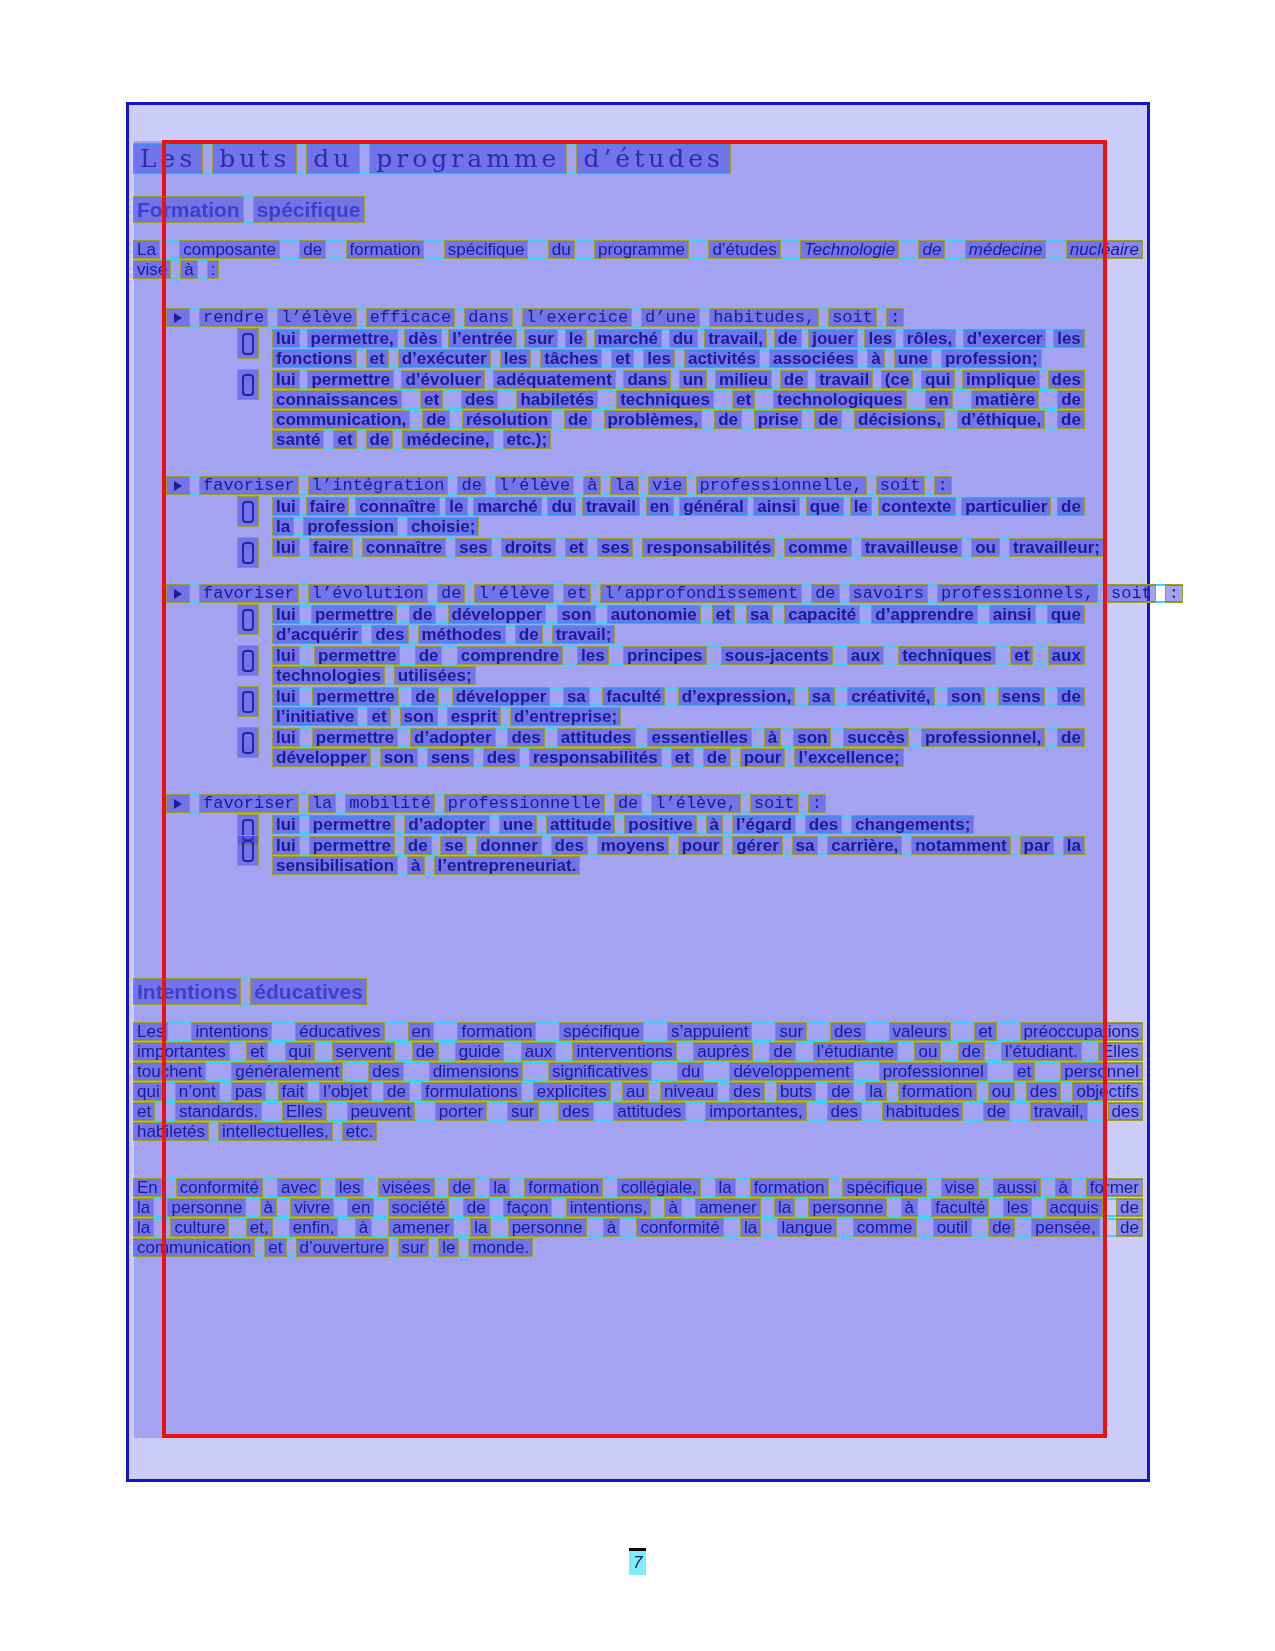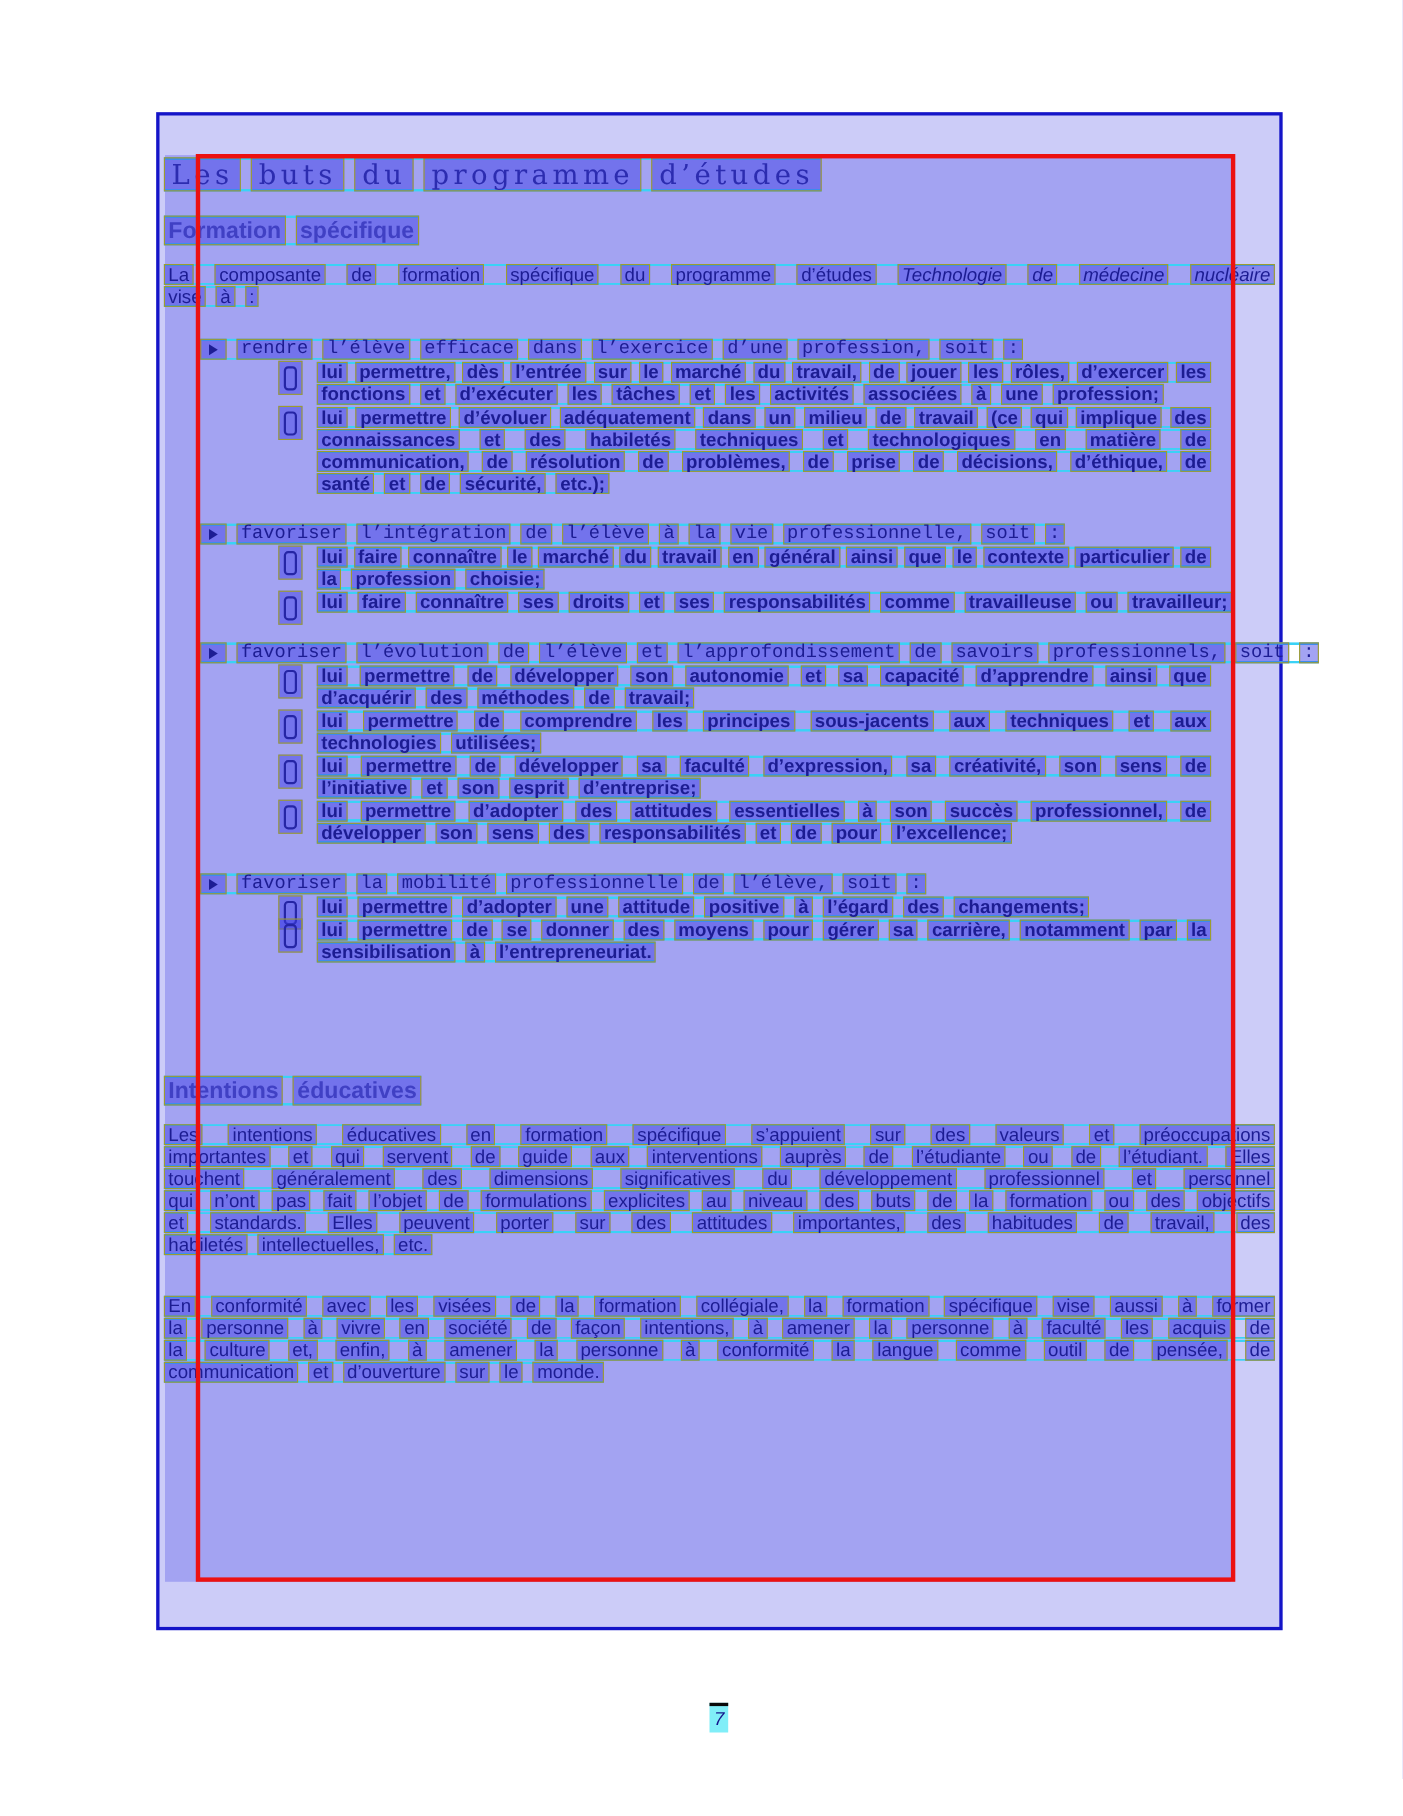--- a/index.html
+++ b/index.html
@@ -1,18 +1,18 @@
 <!DOCTYPE html>
 <html><head>
 <meta charset="utf-8">
 <style>
   html,body{margin:0;padding:0;background:#ffffff;}
   body{width:1275px;height:1651px;position:relative;overflow:hidden;
        font-family:"Liberation Sans",sans-serif;}
-  .canvas{position:absolute;inset:0;margin-left:16px;}
+  .canvas{position:absolute;inset:0;}
   
   .page{position:absolute;left:126px;top:102px;width:1024px;height:1380px;
         box-sizing:border-box;background:#ccccf8;border:3px solid #1414c8;}
   
   .region{position:absolute;left:134px;top:141px;width:969px;height:1297px;
           background:rgba(70,70,228,0.30);z-index:1;}
   
   .redrect{position:absolute;left:162px;top:140px;width:945px;height:1298px;
            box-sizing:border-box;border:4px solid #ec1111;z-index:30;pointer-events:none;}
   
@@ -101,21 +101,21 @@
         <div class="line left">
           <span class="m1">
             <span class="tri"></span>
           </span>
           <span class="w">rendre</span>
           <span class="w">l’élève</span>
           <span class="w">efficace</span>
           <span class="w">dans</span>
           <span class="w">l’exercice</span>
           <span class="w">d’une</span>
-          <span class="w">profession,</span>
+          <span class="w">habitudes,</span>
           <span class="w">soit</span>
           <span class="w">:</span>
         </div>
       </div>
       <div class="block li2" style="margin-top: 2px;">
         <span class="m2chip">
           <span class="capsule"></span>
         </span>
         <div class="line just">
           <span class="w">lui</span>
@@ -190,21 +190,21 @@
           <span class="w">prise</span>
           <span class="w">de</span>
           <span class="w">décisions,</span>
           <span class="w">d’éthique,</span>
           <span class="w">de</span>
         </div>
         <div class="line left">
           <span class="w">santé</span>
           <span class="w">et</span>
           <span class="w">de</span>
-          <span class="w">sécurité,</span>
+          <span class="w">médecine,</span>
           <span class="w">etc.);</span>
         </div>
       </div>
       <div class="block li1" style="margin-top: 27px;">
         <div class="line left">
           <span class="m1">
             <span class="tri"></span>
           </span>
           <span class="w">favoriser</span>
           <span class="w">l’intégration</span>

